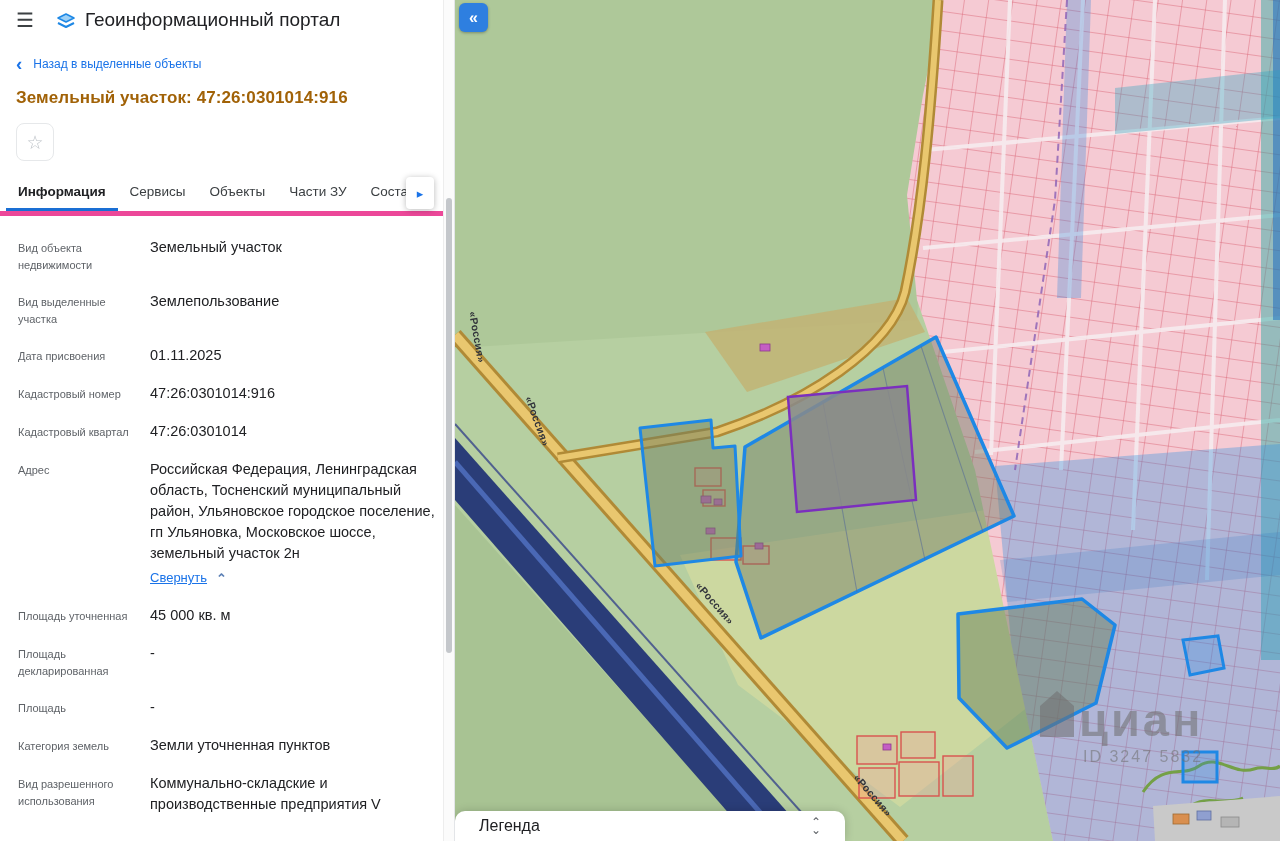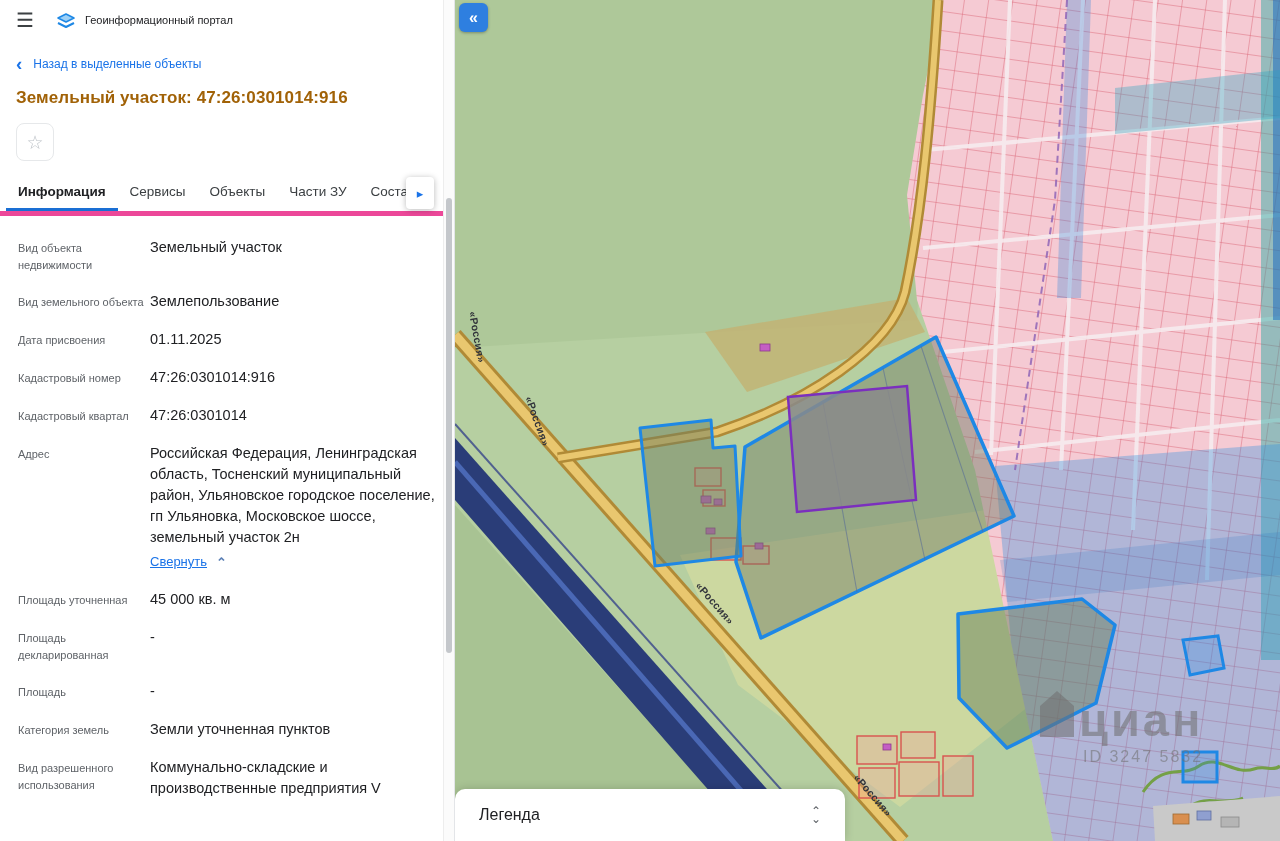--- a/index.html
+++ b/index.html
@@ -11,21 +11,21 @@
   .app{position:relative;width:1280px;height:841px;}
 
   
   .panel{
     position:absolute;left:0;top:0;width:455px;height:841px;background:#fff;
     z-index:5;overflow:hidden;border-right:1px solid #e3e5e8;box-sizing:border-box;
   }
   .panel-header{display:flex;align-items:center;padding:9px 16px 2px;}
   .hamburger{background:none;border:none;font-size:20px;color:#3c4043;cursor:pointer;padding:0;line-height:1;}
   .logo{margin-left:21px;display:flex;align-items:center;}
-  .app-title{margin-left:8px;font-size:11px;color:#202124;font-weight:500;}
+  .app-title{margin-left:8px;font-size:19px;color:#202124;font-weight:500;}
 
   .back-row{display:flex;align-items:center;gap:11px;padding:21px 16px 0;cursor:pointer;}
   .back-chevron{font-size:19px;line-height:1;color:#1a73e8;font-weight:700;}
   .back-text{color:#1a73e8;font-size:12px;text-decoration:none;}
 
   .object-title{font-size:17px;font-weight:700;color:#a16207;margin:15px 16px 0;letter-spacing:.1px;}
 
   .star-btn{
     margin:15px 16px 0;width:38px;height:38px;border:1px solid #e6e8ea;border-radius:8px;
     background:#fff;color:#bdc2c7;font-size:19px;display:flex;align-items:center;justify-content:center;cursor:pointer;
@@ -59,21 +59,21 @@
   .map{position:absolute;left:455px;top:0;width:825px;height:841px;overflow:hidden;background:#b6cfa1;}
   .map svg{position:absolute;left:0;top:0;}
 
   .collapse-btn{
     position:absolute;left:4px;top:3px;width:29px;height:29px;border:none;border-radius:6px;
     background:#2e7fe0;color:#fff;font-size:16px;font-weight:700;cursor:pointer;
     box-shadow:0 1px 3px rgba(0,0,0,.3);display:flex;align-items:center;justify-content:center;z-index:6;
   }
 
   .legend{
-    position:absolute;left:0;bottom:0;width:390px;height:52px;background:#fff;
+    position:absolute;left:0;bottom:0;width:390px;height:30px;background:#fff;
     border-radius:10px 10px 0 0;box-shadow:0 0 10px rgba(0,0,0,.18);
     display:flex;align-items:center;justify-content:space-between;
     padding:0 18px 0 24px;box-sizing:border-box;z-index:6;
   }
   .legend-title{font-size:16px;color:#202124;}
   .legend-toggle{
     display:flex;flex-direction:column;align-items:center;background:none;border:none;
     color:#5f6368;font-size:12px;line-height:8px;cursor:pointer;padding:4px 6px;
   }
 </style>
@@ -117,21 +117,21 @@
         <span>▸</span>
       </button>
     </div>
 
     <div class="fields">
         <div class="field-row">
           <div class="field-label">Вид объекта недвижимости</div>
           <div class="field-value"><span>Земельный участок</span></div>
         </div>
         <div class="field-row">
-          <div class="field-label">Вид земельного объекта</div>
+          <div class="field-label">Вид выделенные участка</div>
           <div class="field-value"><span>Землепользование</span></div>
         </div>
         <div class="field-row">
           <div class="field-label">Дата присвоения</div>
           <div class="field-value"><span>01.11.2025</span></div>
         </div>
         <div class="field-row">
           <div class="field-label">Кадастровый номер</div>
           <div class="field-value"><span>47:26:0301014:916</span></div>
         </div>

